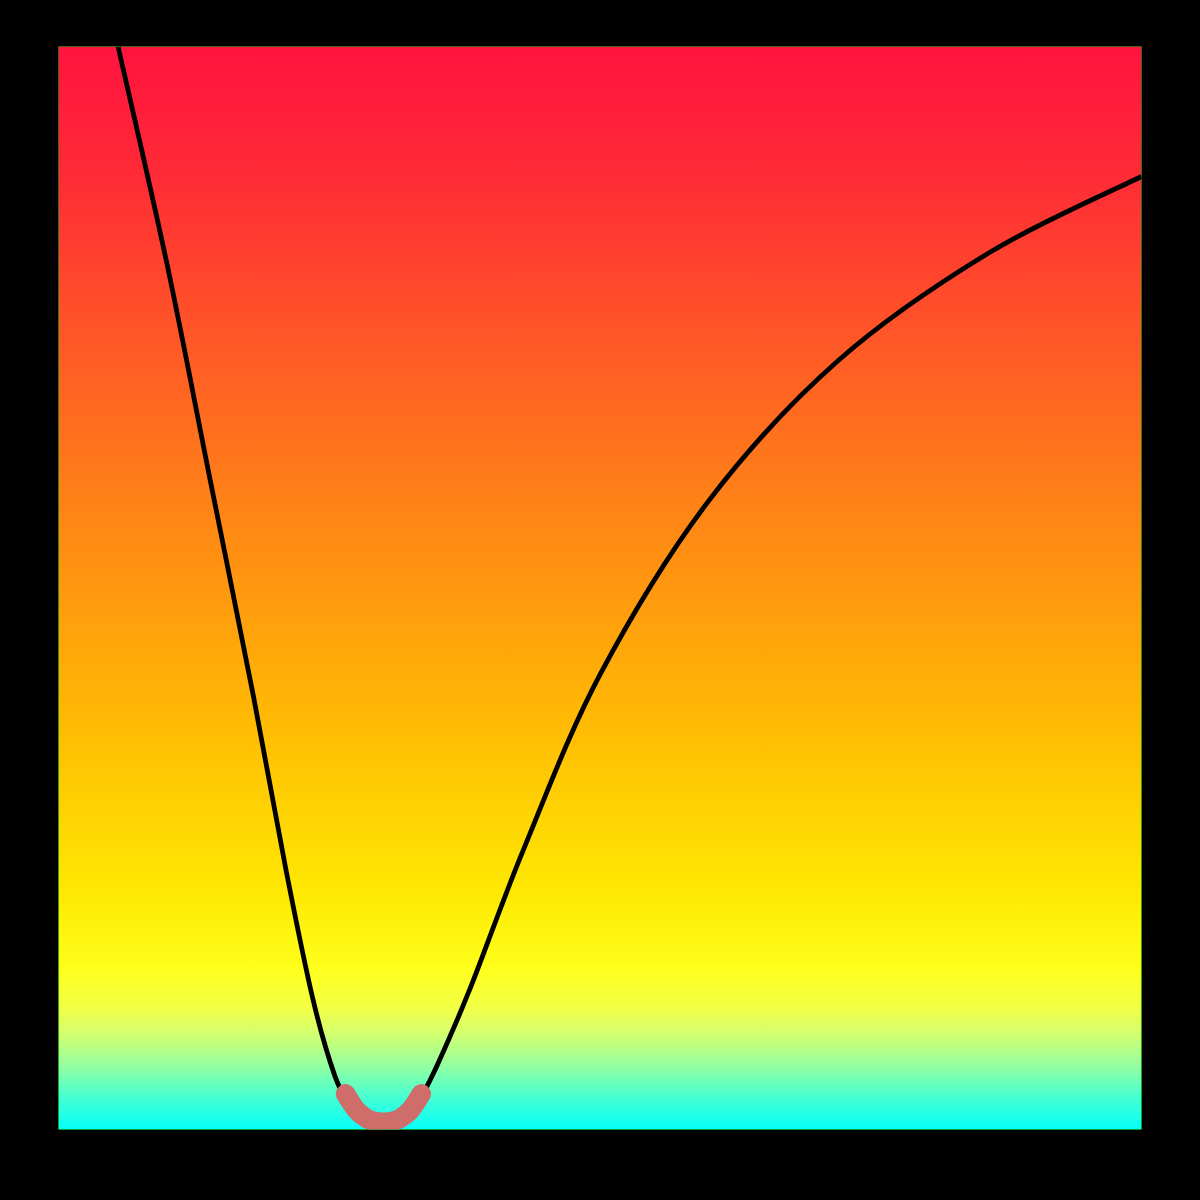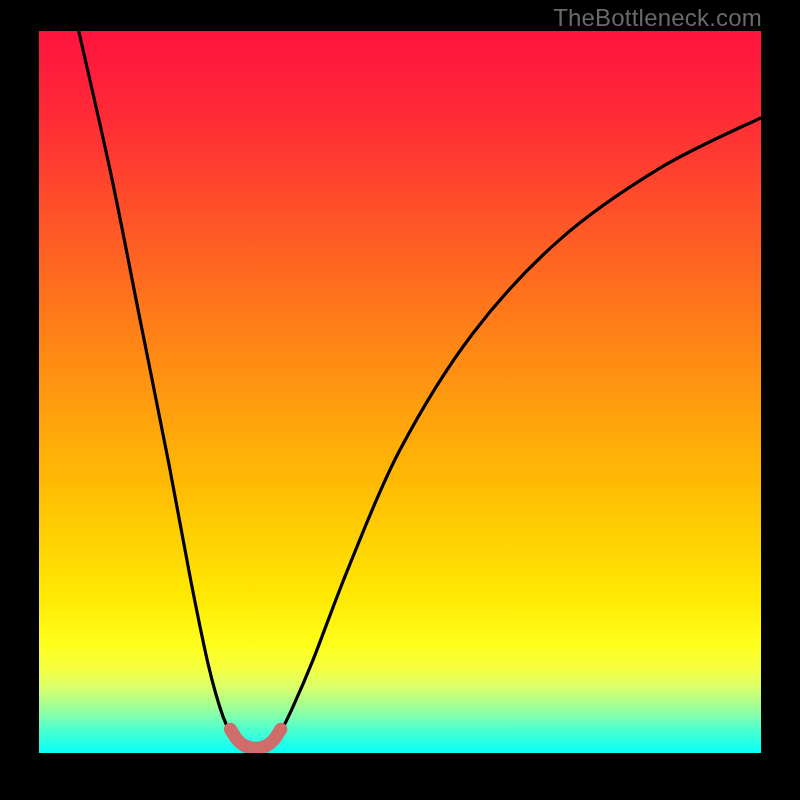--- a/index.html
+++ b/index.html
@@ -64,15 +64,14 @@
       </defs>
       <rect id="grad-rect" x="0" y="0" fill="url(#bg-grad)" width="722" height="722"></rect>
     </svg>
     <svg class="curves" id="curve-svg" preserveAspectRatio="none" viewBox="0 0 722 722" width="722" height="722">
       <path id="left-branch" fill="none" d="M 39.71 0 C 45.125 24.066666666666663 61.971666666666664 96.26666666666665 72.2 144.39999999999998 C 82.42833333333334 192.5333333333333 91.45333333333335 240.66666666666669 101.08000000000001 288.8 C 110.70666666666668 336.93333333333334 121.53666666666668 389.88 129.96 433.2 C 138.38333333333333 476.52 145.00166666666667 515.0266666666666 151.62 548.72 C 158.23833333333334 582.4133333333334 164.255 612.4966666666667 169.67 635.36 C 175.08499999999998 658.2233333333334 179.89833333333334 673.8666666666667 184.11 685.9 C 188.3216666666667 697.9333333333333 193.13500000000002 703.9499999999999 194.94000000000003 707.56" stroke="#000000" stroke-width="3.2" stroke-linecap="butt" stroke-linejoin="round"></path>
       <path id="right-branch" fill="none" d="M 238.26000000000002 707.56 C 240.66666666666669 702.7466666666667 246.68333333333334 691.9166666666666 252.7 678.68 C 258.71666666666664 665.4433333333333 264.73333333333335 652.2066666666667 274.36 628.14 C 283.9866666666667 604.0733333333333 296.02 569.1766666666666 310.46 534.28 C 324.9 499.3833333333333 340.54333333333335 457.26666666666665 361 418.76 C 381.45666666666665 380.25333333333333 406.72666666666663 338.13666666666666 433.2 303.24 C 459.67333333333335 268.34333333333336 488.5533333333334 237.05666666666667 519.84 209.38 C 551.1266666666667 181.70333333333332 587.2266666666667 157.63666666666663 620.92 137.17999999999995 C 654.6133333333332 116.72333333333329 705.1533333333333 95.06333333333332 722 86.63999999999999" stroke="#000000" stroke-width="3.2" stroke-linecap="butt" stroke-linejoin="round"></path>
       <path id="bottom-knot" fill="none" d="M 191.33 698.174 C 192.53333333333336 699.979 196.14333333333335 706.2363333333334 198.55 709.004 C 200.95666666666668 711.7716666666666 203.36333333333332 713.4563333333333 205.76999999999998 714.78 C 208.17666666666665 716.1036666666666 210.58333333333331 716.585 212.98999999999998 716.946 C 215.39666666666665 717.307 217.80333333333334 717.307 220.21 716.946 C 222.61666666666667 716.585 225.02333333333334 716.1036666666666 227.43 714.78 C 229.83666666666667 713.4563333333333 232.24333333333334 711.7716666666666 234.65 709.004 C 237.05666666666667 706.2363333333334 240.66666666666669 699.979 241.87 698.174" stroke="#cf6d6b" stroke-width="13" stroke-linecap="round" stroke-linejoin="round"></path>
     </svg>
   </div>
 
-  <div class="watermark" style="top:4px; right:38px;">TheBottleneck.com</div>
 
 </div>
 
 </body></html>

